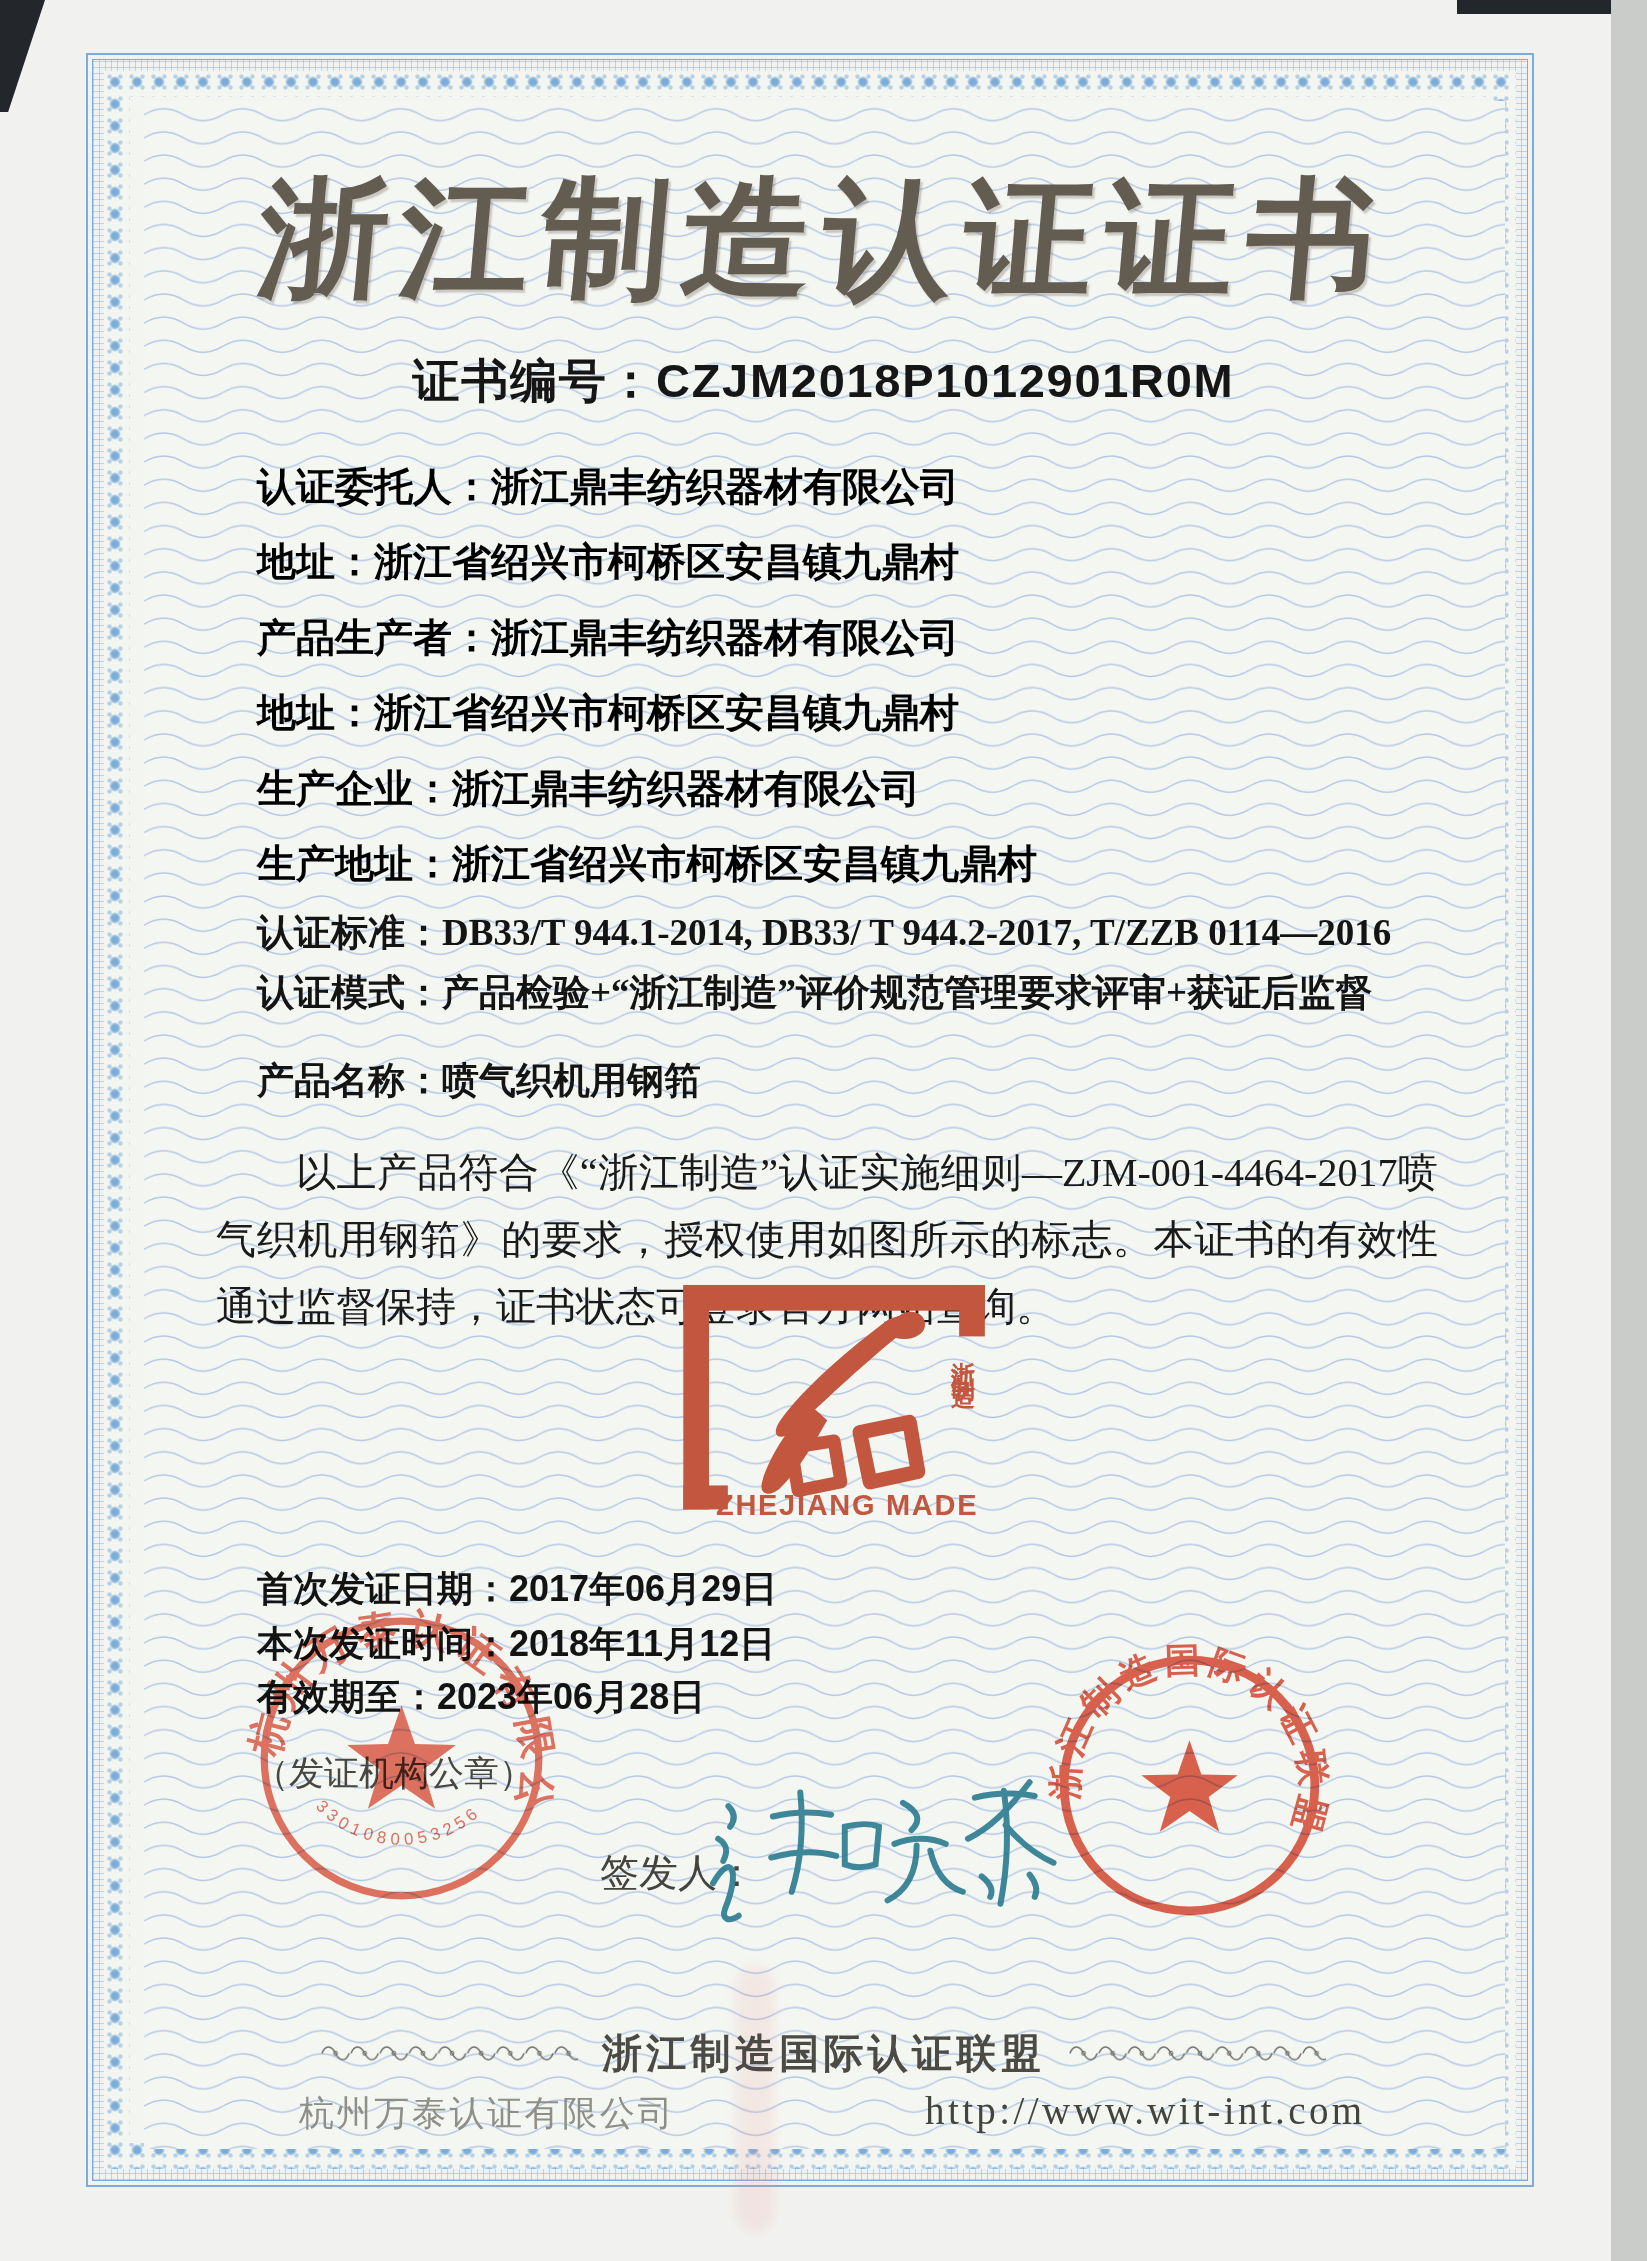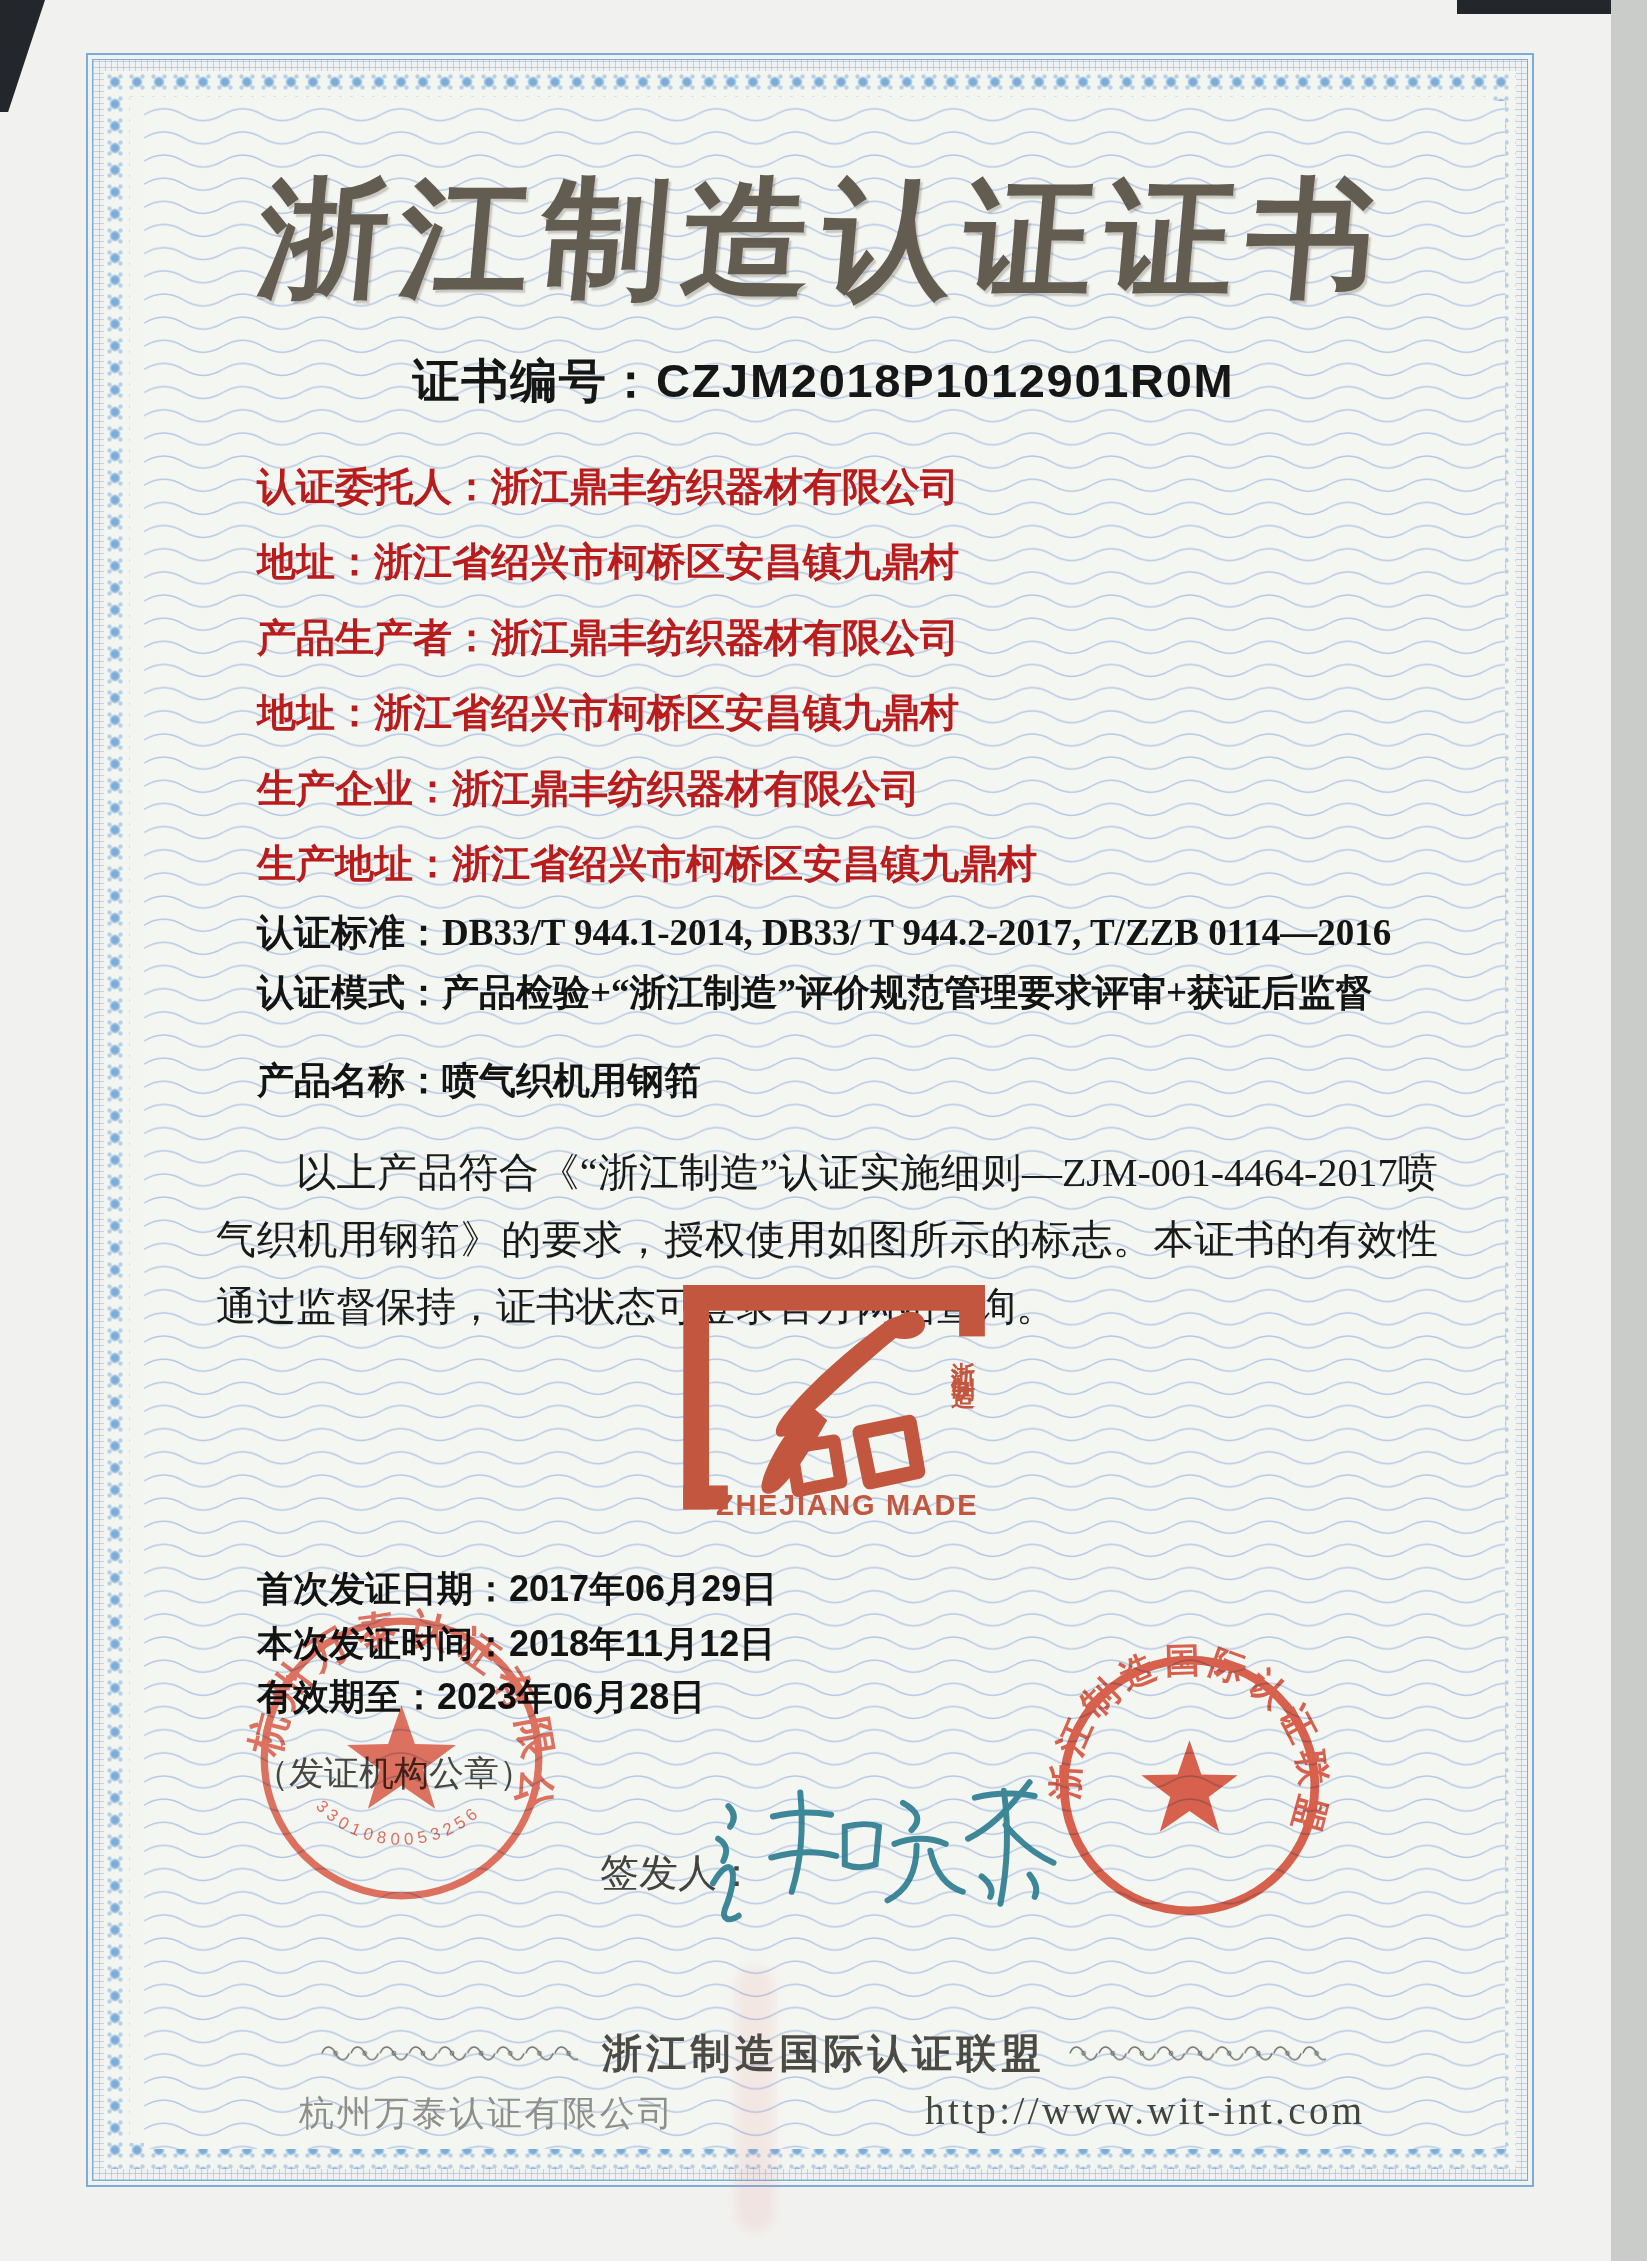--- a/index.html
+++ b/index.html
@@ -26,21 +26,21 @@
   .frame3 > div{width:100%;height:100%;background:#f3f5f1;}
   .waves{position:absolute;left:144px;top:101px;width:1361px;height:2048px;z-index:2;}
   .layer{position:absolute;z-index:3;}
   
   .title{left:0;top:153px;width:1647px;text-align:center;
          font-family:"Liberation Serif",serif;font-weight:bold;font-size:129px;
          letter-spacing:12px;color:#635c51;transform:skewX(-5deg);
          text-shadow:2.6px 2.6px 1.7px rgba(100,90,80,.30);}
   .certno{left:0;top:350px;width:1647px;text-align:center;font-size:47px;font-weight:bold;
           color:#161616;letter-spacing:1.7px;}
-  .inforow{left:257px;width:1201px;height:74px;font-size:39px;color:#b91c1c;white-space:nowrap;}
+  .inforow{left:257px;width:1201px;height:74px;font-size:39px;color:#000000;white-space:nowrap;}
   .inforow .lab{font-weight:bold;}
   .inforow .val{font-family:"Liberation Serif",serif;font-weight:bold;}
   .specrow{left:257px;width:1235px;height:60px;font-size:37px;color:#141414;white-space:nowrap;}
   .specrow .lab{font-weight:bold;}
   .specrow .val{font-family:"Liberation Serif",serif;font-weight:600;}
   .statement{left:216px;top:1139px;width:1222px;font-family:"Liberation Serif",serif;
              font-size:40px;line-height:67px;color:#1a1a1a;text-align:justify;text-indent:2em;}
   .daterow{left:257px;width:772px;height:53px;font-size:36px;color:#131313;white-space:nowrap;}
   .daterow .lab{font-weight:bold;}
   .daterow .val{font-family:Liberation Sans, sans-serif;font-weight:600;}

